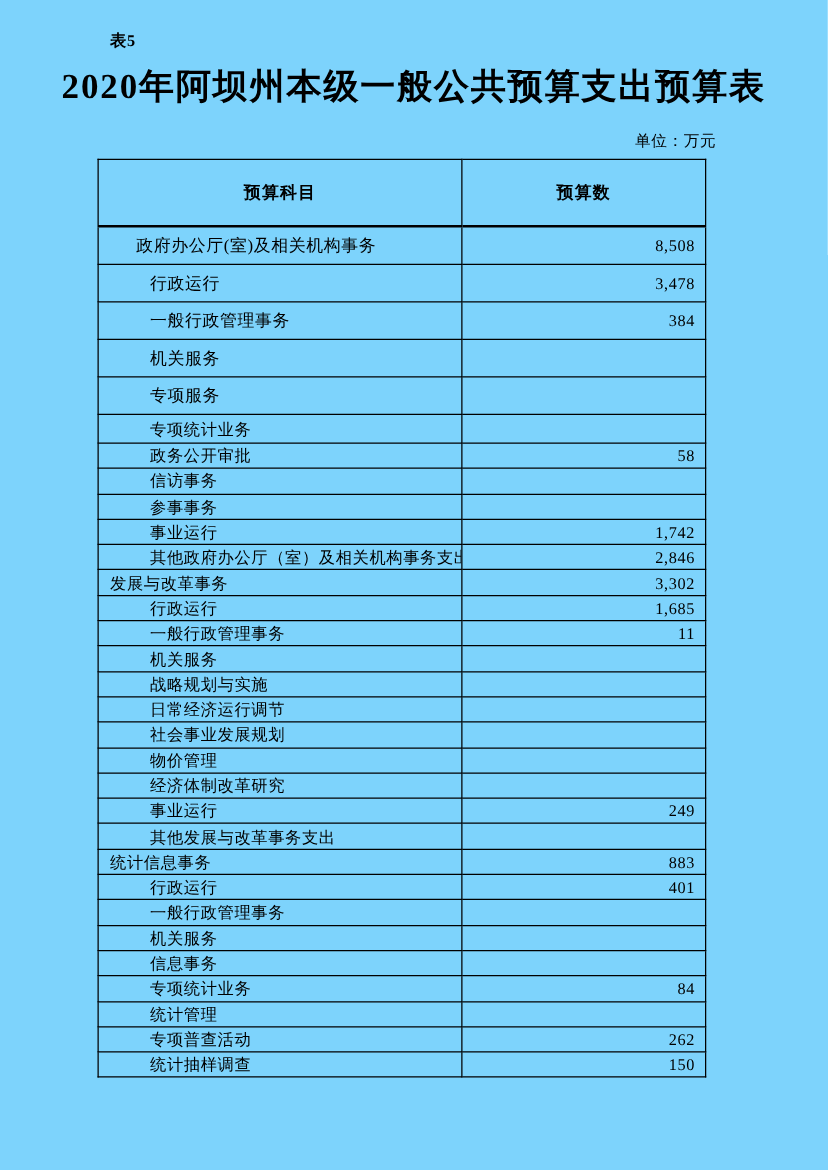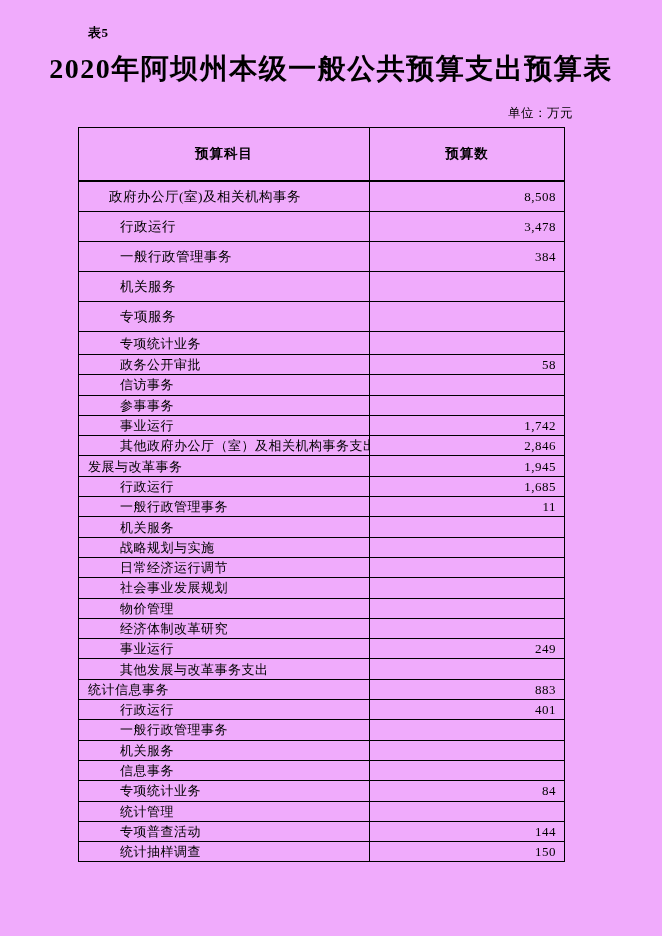--- a/index.html
+++ b/index.html
@@ -1,19 +1,19 @@
 <!DOCTYPE html>
 <html><head>
 <meta charset="utf-8">
 <style>
   html,body{margin:0;padding:0;}
   .page{
     position:relative;
     width:662px;height:936px;
-    background:#f0abfc;
+    background:#7dd3fc;
     font-family:"Liberation Serif","DejaVu Serif",serif;
     color:#000;
     overflow:hidden;
   }
   .table-label{
     position:absolute;left:88px;top:24px;
     font-size:13px;font-weight:bold;letter-spacing:0.5px;
   }
   .page-title{
     position:absolute;left:0;top:50px;width:662px;
@@ -122,21 +122,21 @@
         <tr class="h-std">
           <td class="subject ind-2">事业运行</td>
           <td class="amount">1,742</td>
         </tr>
         <tr class="h-std">
           <td class="subject ind-2">其他政府办公厅（室）及相关机构事务支出</td>
           <td class="amount">2,846</td>
         </tr>
         <tr class="h-std">
           <td class="subject ind-0">发展与改革事务</td>
-          <td class="amount">1,945</td>
+          <td class="amount">3,302</td>
         </tr>
         <tr class="h-std">
           <td class="subject ind-2">行政运行</td>
           <td class="amount">1,685</td>
         </tr>
         <tr class="h-std">
           <td class="subject ind-2">一般行政管理事务</td>
           <td class="amount">11</td>
         </tr>
         <tr class="h-std">
@@ -194,21 +194,21 @@
         <tr class="h-std">
           <td class="subject ind-2">专项统计业务</td>
           <td class="amount">84</td>
         </tr>
         <tr class="h-std">
           <td class="subject ind-2">统计管理</td>
           <td class="amount"></td>
         </tr>
         <tr class="h-std">
           <td class="subject ind-2">专项普查活动</td>
-          <td class="amount">144</td>
+          <td class="amount">262</td>
         </tr>
         <tr class="h-std">
           <td class="subject ind-2">统计抽样调查</td>
           <td class="amount">150</td>
         </tr>
       </tbody>
   </table>
 
 </div>
 

